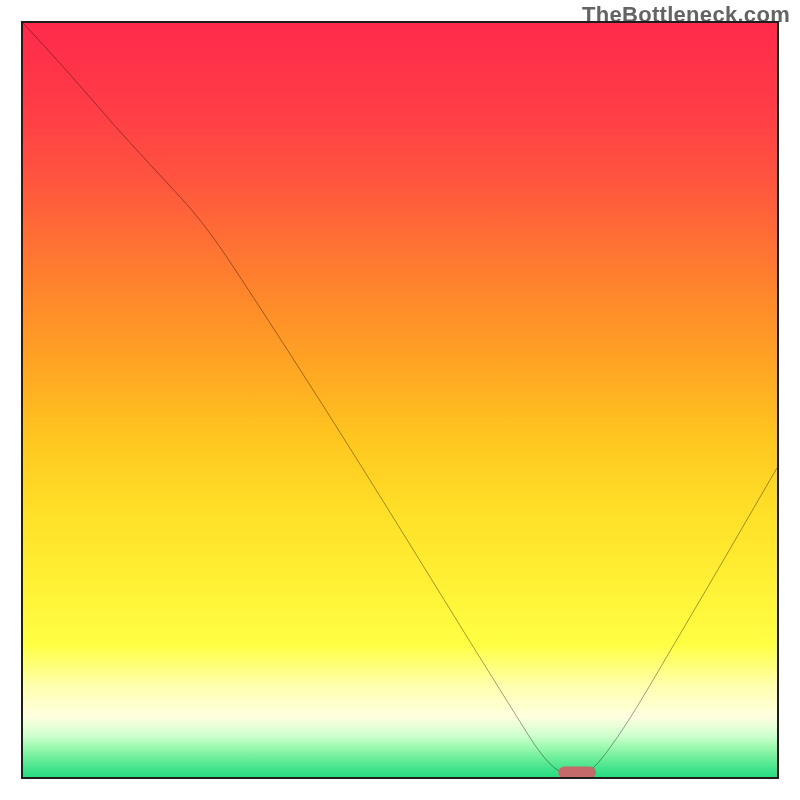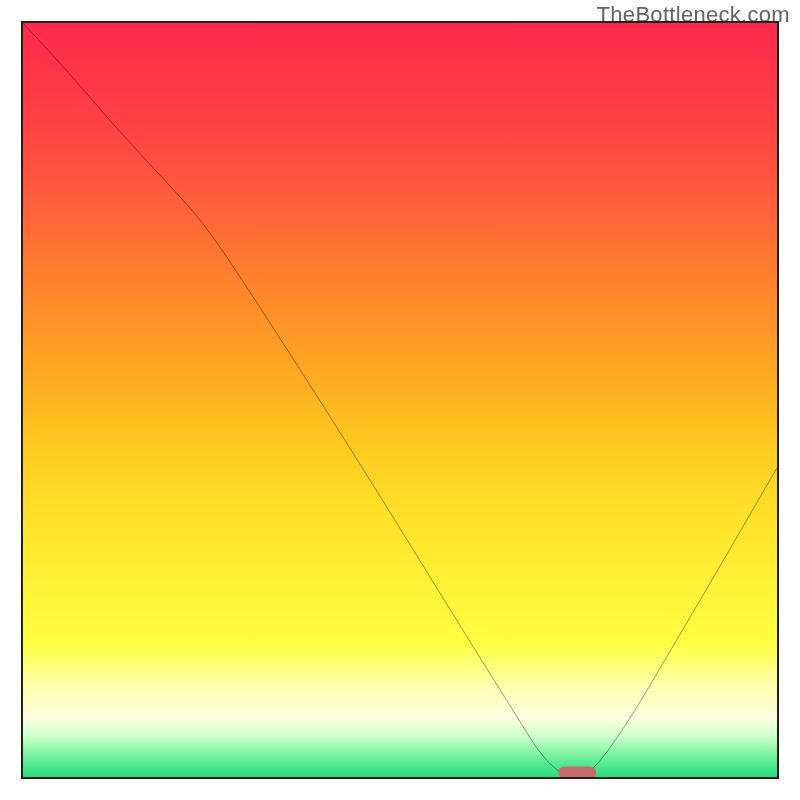--- a/index.html
+++ b/index.html
@@ -51,21 +51,21 @@
     width: 100%;
     height: 100%;
     display: block;
   }
   .watermark {
     position: absolute;
     top: 2px;
     right: 10px;
     color: #636363;
     font-size: 22px;
-    font-weight: normal;
+    font-weight: bold;
     letter-spacing: 0.3px;
   }
   .marker {
     stroke: none;
   }
 </style>
 </head>
 <body>
 
 <div class="chart-wrap">

